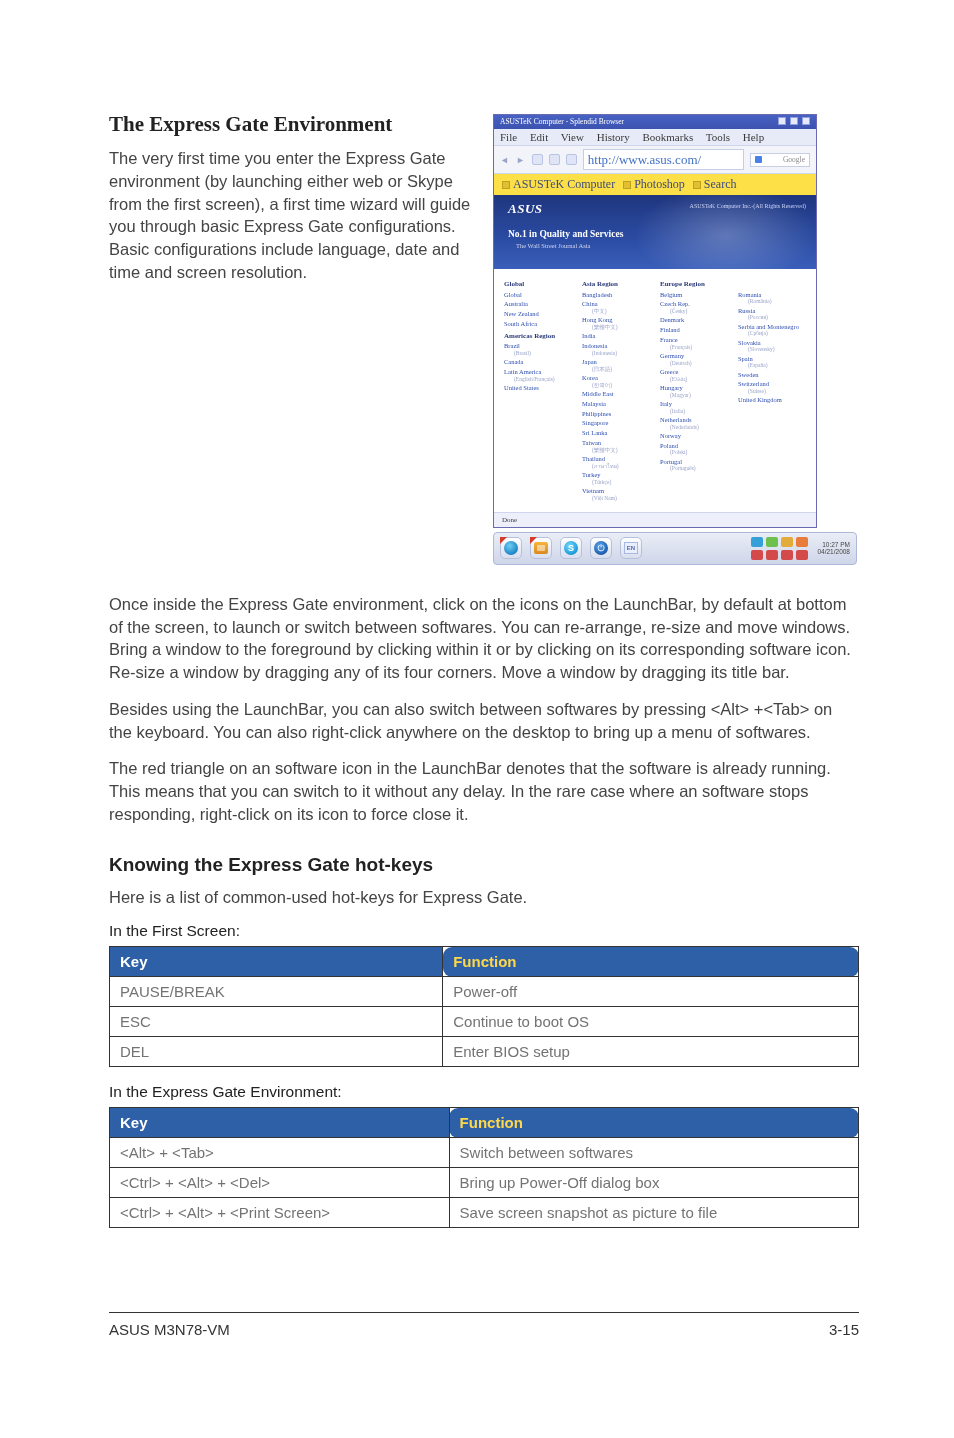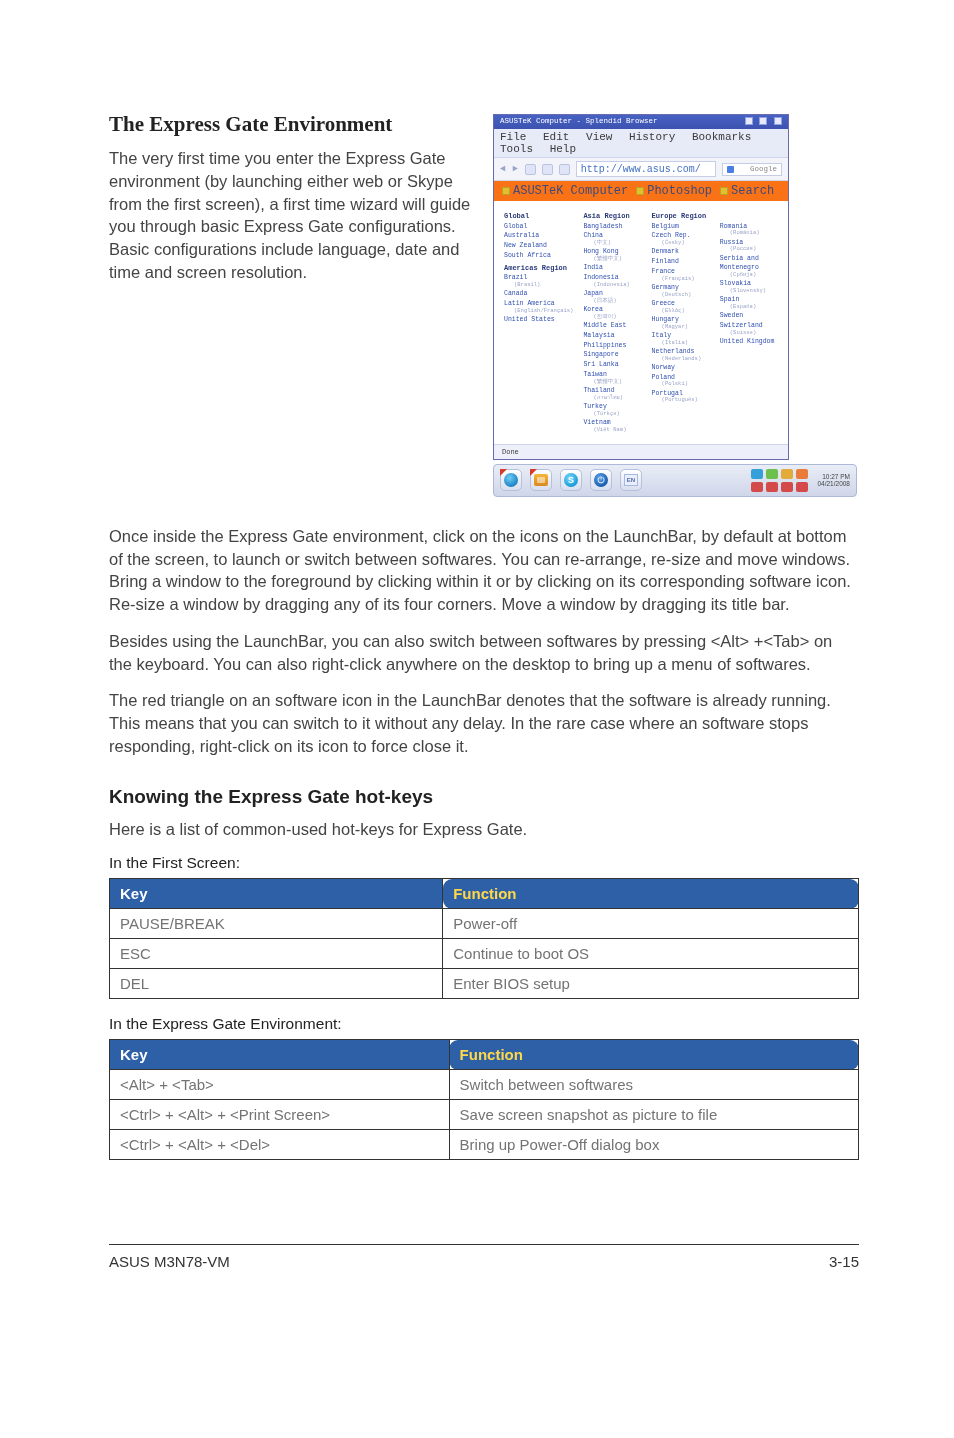--- a/index.html
+++ b/index.html
@@ -53,26 +53,26 @@
   }
   th.func { color: #ffd84a; border-radius: 9px; }
   td {
     padding: 6px 10px;
     border: 1px solid #333;
     color: #737373;
   }
 
   
   .eg-window {
-    width: 296px;
+    width: 324px;
     border: 1px solid #6a6ab0;
-    font-family: Liberation Mono, monospace;
+    font-family: Liberation Serif, serif;
     font-size: 8px;
     color: #333;
-    background: #f97316;
+    background: #fde047;
     margin-top: 2px;
   }
   .eg-title {
     background: linear-gradient(#4762c3, #3c52b0);
     color: #fff;
     font-size: 7.5px;
     padding: 2px 6px;
     display: flex;
     justify-content: space-between;
   }
@@ -84,21 +84,21 @@
     background: #e7ebf7; font-size: 11px; padding: 2px 6px; color: #3a3a3a;
   }
   .eg-menubar span { margin-right: 10px; }
   .eg-toolbar {
     background: #f2f4fa; border-top: 1px solid #cfd5ea; border-bottom: 1px solid #cfd5ea;
     padding: 3px 6px; display: flex; align-items: center; gap: 6px;
   }
   .eg-nav { color: #9aa4c8; font-size: 9px; letter-spacing: 1px; }
   .eg-iconbtn { width: 11px; height: 11px; background: #dfe5f6; border: 1px solid #b9c3e2; border-radius: 2px; }
   .eg-url {
-    flex: 1; font-size: 10px; color: #4372c4;
+    flex: 1; font-size: 13px; color: #4372c4;
     border: 1px solid #c6cde6; background: #fff; padding: 1.5px 4px;
   }
   .eg-search {
     width: 60px; font-size: 7.5px; color: #8a8a8a;
     border: 1px solid #c6cde6; background: #fff; padding: 1.5px 4px;
     display: flex; justify-content: space-between; align-items: center;
   }
   .eg-tabs { display: flex; gap: 8px; font-size: 12px; padding: 3px 8px; color: #3d4a7e; }
   .eg-tabs .tname { display: flex; align-items: center; gap: 3px; }
   .eg-tabs .sq { width: 8px; height: 8px; background: #e0c030; border: 1px solid #c0a020; }
@@ -223,20 +223,26 @@
         <span class="tname">
             <span class="sq"></span>
             <span>Photoshop</span>
           </span>
         <span class="tname">
             <span class="sq"></span>
             <span>Search</span>
           </span>
       </div>
 
+      <div class="eg-hero">
+        <div class="eg-logoimg">ASUS</div>
+        <div class="eg-heroline1">No.1 in Quality and Services</div>
+        <div class="eg-heroline2">The Wall Street Journal Asia</div>
+        <div class="eg-tagline">ASUSTeK Computer Inc.-(All Rights Reserved)</div>
+      </div>
 
       <div class="eg-regions">
         <div class="col">
           <div class="section-head">Global</div>
           <a>Global</a>
           <a>Australia</a>
           <a>New Zealand</a>
           <a>South Africa</a>
           <div class="section-head">Americas Region</div>
           <a>Brazil</a>
@@ -397,26 +403,26 @@
       <th>Key</th>
       <th class="func">Function</th>
     </tr>
   </thead>
   <tbody>
     <tr>
         <td>&lt;Alt&gt; + &lt;Tab&gt;</td>
         <td>Switch between softwares</td>
       </tr>
     <tr>
+        <td>&lt;Ctrl&gt; + &lt;Alt&gt; + &lt;Del&gt;</td>
+        <td>Bring up Power-Off dialog box</td>
+      </tr>
+    <tr>
         <td>&lt;Ctrl&gt; + &lt;Alt&gt; + &lt;Print Screen&gt;</td>
         <td>Save screen snapshot as picture to file</td>
-      </tr>
-    <tr>
-        <td>&lt;Ctrl&gt; + &lt;Alt&gt; + &lt;Del&gt;</td>
-        <td>Bring up Power-Off dialog box</td>
       </tr>
   </tbody>
 </table>
 
 <div class="footer-line">
   <span>ASUS M3N78-VM</span>
   <span>3-15</span>
 </div>
 
 </body></html>

